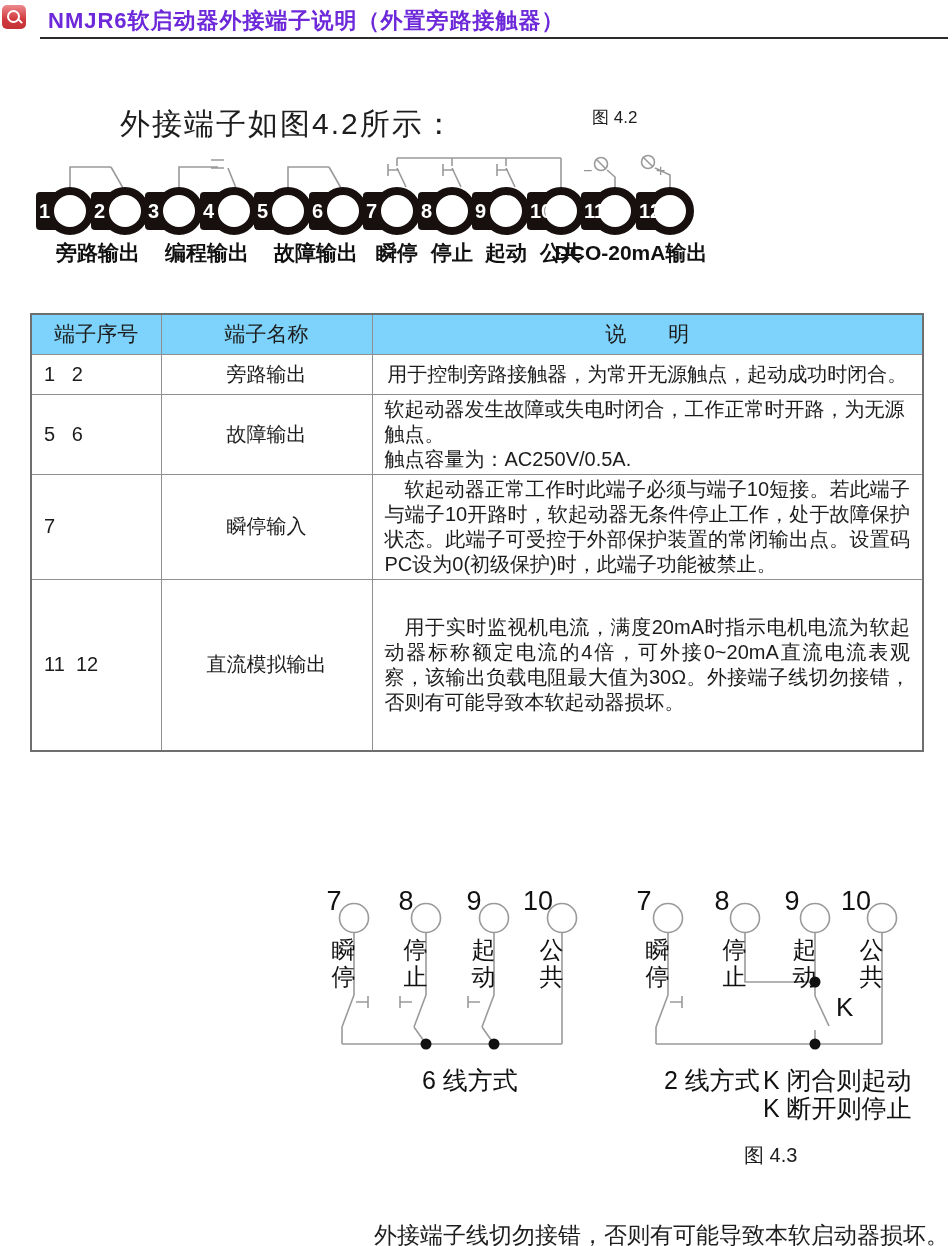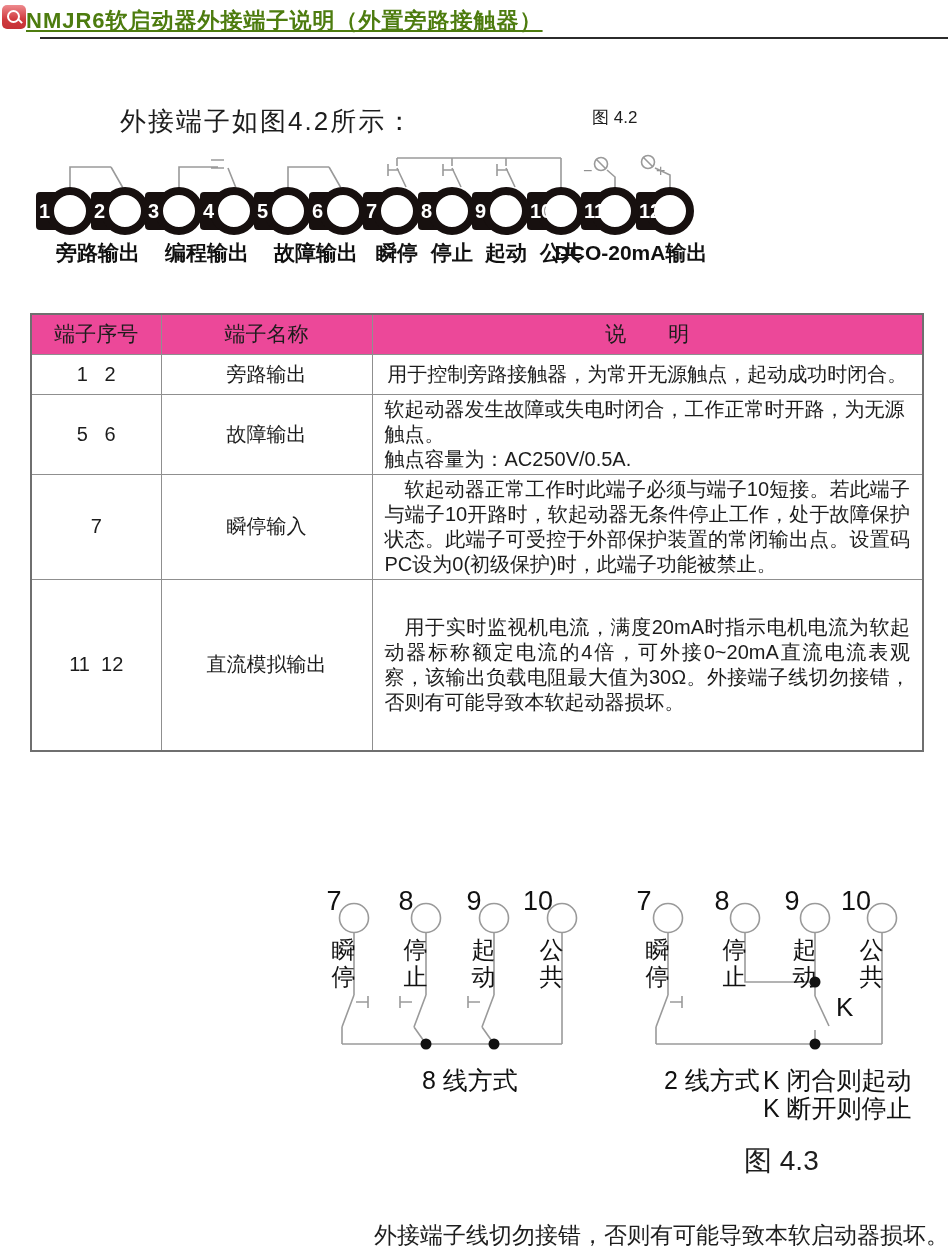--- a/index.html
+++ b/index.html
@@ -1,52 +1,52 @@
 <!DOCTYPE html>
 <html><head>
 <meta charset="utf-8">
 <style>
   html,body{margin:0;padding:0;background:#fff;}
   .page{position:relative;width:952px;height:1246px;background:#ffffff;overflow:hidden;
         font-family:"Liberation Sans",sans-serif;color:#222;}
   
-  .doc-title{position:absolute;left:26px;top:6px;font-size:22px;font-weight:bold;color:#4d7c0f;letter-spacing:1px;white-space:nowrap;text-decoration:underline;}
+  .doc-title{position:absolute;left:48px;top:6px;font-size:22px;font-weight:bold;color:#6d28d9;letter-spacing:1px;white-space:nowrap;}
   .title-icon{position:absolute;left:2px;top:5px;width:24px;height:24px;border-radius:5px;
               background:linear-gradient(180deg,#ee8a8e 0%,#d03a3e 60%,#c43236 100%);}
   .title-icon .lens{position:absolute;left:5px;top:5px;width:9px;height:9px;border:2px solid #fff;border-radius:50%;}
   .title-icon .handle{position:absolute;left:15px;top:15px;width:6px;height:2px;background:#fff;transform:rotate(45deg);}
   .title-rule{position:absolute;left:40px;top:37px;width:908px;height:2px;background:#2b2b2b;}
   
-  .intro-text{position:absolute;left:120px;top:104px;font-size:26px;color:#1d1d1d;letter-spacing:2px;white-space:nowrap;}
+  .intro-text{position:absolute;left:120px;top:104px;font-size:30px;color:#1d1d1d;letter-spacing:2px;white-space:nowrap;}
   .fig42{position:absolute;left:592px;top:106px;font-size:17px;color:#1d1d1d;white-space:nowrap;}
   
   .term{position:absolute;top:192px;width:50px;height:38px;background:#17100f;border-radius:4px;}
   .term .no{position:absolute;left:3px;top:50%;transform:translateY(-50%);color:#fff;font-size:20px;font-weight:bold;z-index:3;}
   .term .hole{position:absolute;left:10px;top:50%;transform:translateY(-50%);width:32px;height:32px;
               background:#fff;border:8px solid #17100f;border-radius:50%;z-index:2;}
   .tlabel{position:absolute;top:239px;transform:translateX(-50%);font-size:21px;font-weight:bold;color:#111;white-space:nowrap;}
   
   table.spec{position:absolute;left:30px;top:313px;width:892px;border-collapse:collapse;table-layout:fixed;
              font-size:20px;color:#1c1c1c;}
   table.spec td,table.spec th{border:1px solid #8f8f8f;padding:2px 12px;vertical-align:middle;}
   table.spec{border:2px solid #6f6f6f;}
-  table.spec thead th{background:#ec4899;font-weight:normal;font-size:21px;text-align:center;}
-  .col-no{text-align:center;white-space:pre;}
+  table.spec thead th{background:#7dd3fc;font-weight:normal;font-size:21px;text-align:center;}
+  .col-no{white-space:pre;}
   .col-name{text-align:center;}
   .cell-desc{white-space:pre-line;line-height:25px;}
   .desc-center{text-align:center;}
   .desc-left{text-align:left;}
   .desc-just{text-align:justify;text-indent:1em;}
   
   .lineart{position:absolute;left:0;top:0;pointer-events:none;}
   .dnum{position:absolute;font-size:27px;color:#111;transform:translateX(-50%);}
   .vlabel{position:absolute;width:27px;font-size:24px;line-height:27px;color:#111;word-break:break-all;text-align:center;}
   .dcap{position:absolute;font-size:25px;color:#111;white-space:nowrap;}
   .kmark{position:absolute;font-size:26px;color:#111;}
-  .fig43{position:absolute;left:744px;top:1142px;font-size:28px;color:#1d1d1d;white-space:nowrap;}
+  .fig43{position:absolute;left:744px;top:1142px;font-size:20px;color:#1d1d1d;white-space:nowrap;}
   .footer-warning{position:absolute;left:374px;top:1220px;font-size:23px;color:#1d1d1d;white-space:nowrap;}
 </style>
 </head>
 <body>
 
 <div class="page">
 
   <span class="title-icon">
     <span class="lens"></span>
     <span class="handle"></span>
@@ -206,21 +206,21 @@
   </svg>
 
   <div class="dnum" style="left:334px;top:886px">7</div>
   <div class="dnum" style="left:406px;top:886px">8</div>
   <div class="dnum" style="left:474px;top:886px">9</div>
   <div class="dnum" style="left:538px;top:886px">10</div>
   <div class="vlabel" style="left:330px;top:936px">瞬停</div>
   <div class="vlabel" style="left:402px;top:936px">停止</div>
   <div class="vlabel" style="left:470px;top:936px">起动</div>
   <div class="vlabel" style="left:538px;top:936px">公共</div>
-  <div class="dcap" style="left:422px;top:1064px">8 线方式</div>
+  <div class="dcap" style="left:422px;top:1064px">6 线方式</div>
 
   <div class="dnum" style="left:644px;top:886px">7</div>
   <div class="dnum" style="left:722px;top:886px">8</div>
   <div class="dnum" style="left:792px;top:886px">9</div>
   <div class="dnum" style="left:856px;top:886px">10</div>
   <div class="vlabel" style="left:644px;top:936px">瞬停</div>
   <div class="vlabel" style="left:721px;top:936px">停止</div>
   <div class="vlabel" style="left:791px;top:936px">起动</div>
   <div class="vlabel" style="left:858px;top:936px">公共</div>
   <div class="kmark" style="left:836px;top:992px">K</div>

